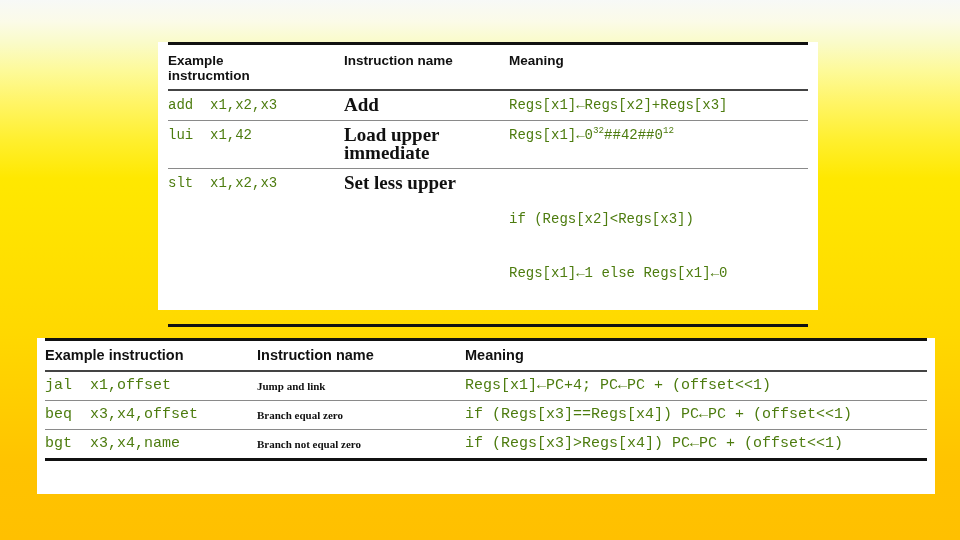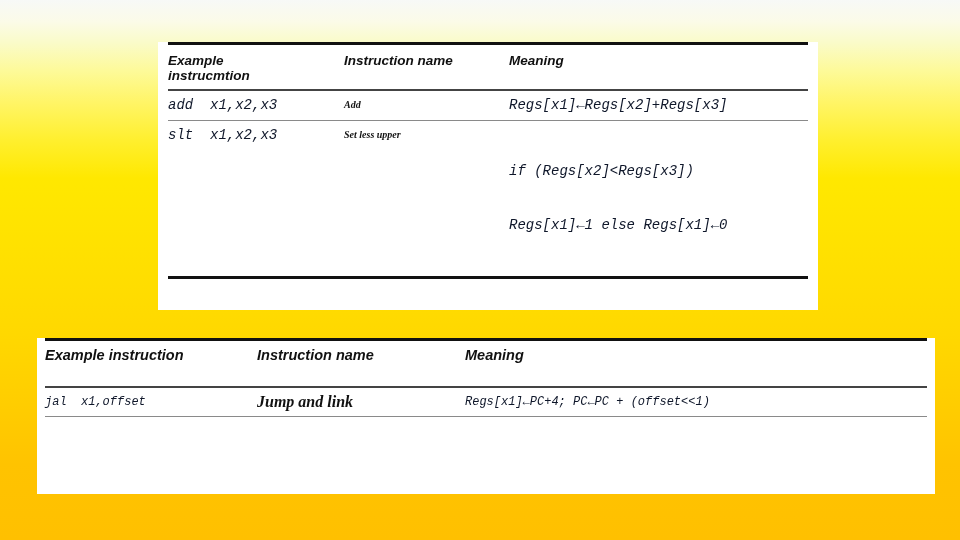--- a/index.html
+++ b/index.html
@@ -23,21 +23,20 @@
         #ffd800 62%,
         #ffcc00 76%,
         #ffc300 86%,
         #ffc000 100%);
   }
 
   #slide {
     position: relative;
     width: 960px;
     height: 540px;
-    font-style: italic;
   }
 
   
   .card {
     position: absolute;
     background: #ffffff;
     box-sizing: border-box;
   }
 
   .tbl {
@@ -67,21 +66,21 @@
   }
 
   .hdr {
     font-weight: bold;
     color: #111111;
     font-family: "Liberation Sans", sans-serif;
   }
 
   .mono {
     font-family: "Liberation Mono", monospace;
-    color: #0f172a;
+    color: #4d7c0f;
     white-space: pre;
   }
 
   .name {
     font-family: "Liberation Serif", serif;
     font-weight: bold;
     color: #111111;
   }
 
   sup {
@@ -93,42 +92,42 @@
   
   #card1 {
     left: 158px;
     top: 42px;
     width: 660px;
     height: 268px;
     padding: 0 10px 0 10px;
   }
   #card1 .hdr { font-size: 13.5px; line-height: 15px; }
   #card1 .mono { font-size: 14px; line-height: 18px; }
-  #card1 .name { font-size: 10px; line-height: 18px; }
+  #card1 .name { font-size: 19px; line-height: 18px; }
   #card1 .c1 { width: 176px; }
   #card1 .c2 { width: 165px; }
   #card1 .c3 { width: auto; }
   #card1 .hcell { padding: 8px 0 6px 0; }
   #card1 .bcell { padding: 5px 0 6px 0; }
 
   
   #card2 {
     left: 37px;
     top: 338px;
     width: 898px;
     height: 156px;
     padding: 0 8px 0 8px;
   }
   #card2 .hdr { font-size: 14.5px; line-height: 17px; }
-  #card2 .mono { font-size: 12px; line-height: 20px; }
-  #card2 .name { font-size: 16px; line-height: 20px; }
+  #card2 .mono { font-size: 15px; line-height: 20px; }
+  #card2 .name { font-size: 11px; line-height: 20px; }
   #card2 .c1 { width: 212px; }
   #card2 .c2 { width: 208px; }
   #card2 .c3 { width: auto; }
-  #card2 .hcell { padding: 6px 0 22px 0; margin-top: 22px; }
+  #card2 .hcell { padding: 6px 0 6px 0; margin-top: 22px; }
   #card2 .bcell { padding: 4px 0 4px 0; }
 </style>
 </head>
 <body>
 
 <div id="slide">
 
   <div class="card" id="card1">
     <table class="tbl">
       <colgroup>
@@ -148,20 +147,25 @@
       </thead>
       <tbody>
 
         <tr class="rule-row">
           <td class="bcell mono">add  x1,x2,x3</td>
           <td class="bcell name">Add</td>
           <td class="bcell mono">Regs[x1]←Regs[x2]+Regs[x3]</td>
         </tr>
 
 
+        <tr class="rule-row">
+          <td class="bcell mono">lui  x1,42</td>
+          <td class="bcell name">Load upper immediate</td>
+          <td class="bcell mono"><span>Regs[x1]←0</span><sup>32</sup><span>##42##0</span><sup>12</sup></td>
+        </tr>
 
 
         <tr class="rule-bottom">
           <td class="bcell mono">slt  x1,x2,x3</td>
           <td class="bcell name">Set less upper</td>
           <td class="bcell mono">
             <div>if (Regs[x2]&lt;Regs[x3])</div>
             <div>Regs[x1]←1 else Regs[x1]←0</div>
           </td>
         </tr>
@@ -186,19 +190,29 @@
       </thead>
       <tbody>
 
         <tr class="rule-row">
           <td class="bcell mono">jal  x1,offset</td>
           <td class="bcell name">Jump and link</td>
           <td class="bcell mono">Regs[x1]←PC+4; PC←PC + (offset&lt;&lt;1)</td>
         </tr>
 
 
-
+        <tr class="rule-row">
+          <td class="bcell mono">beq  x3,x4,offset</td>
+          <td class="bcell name">Branch equal zero</td>
+          <td class="bcell mono">if (Regs[x3]==Regs[x4]) PC←PC + (offset&lt;&lt;1)</td>
+        </tr>
+
+        <tr class="rule-bottom">
+          <td class="bcell mono">bgt  x3,x4,name</td>
+          <td class="bcell name">Branch not equal zero</td>
+          <td class="bcell mono">if (Regs[x3]&gt;Regs[x4]) PC←PC + (offset&lt;&lt;1)</td>
+        </tr>
 
       </tbody>
     </table>
   </div>
 
 </div>
 
 </body></html>

